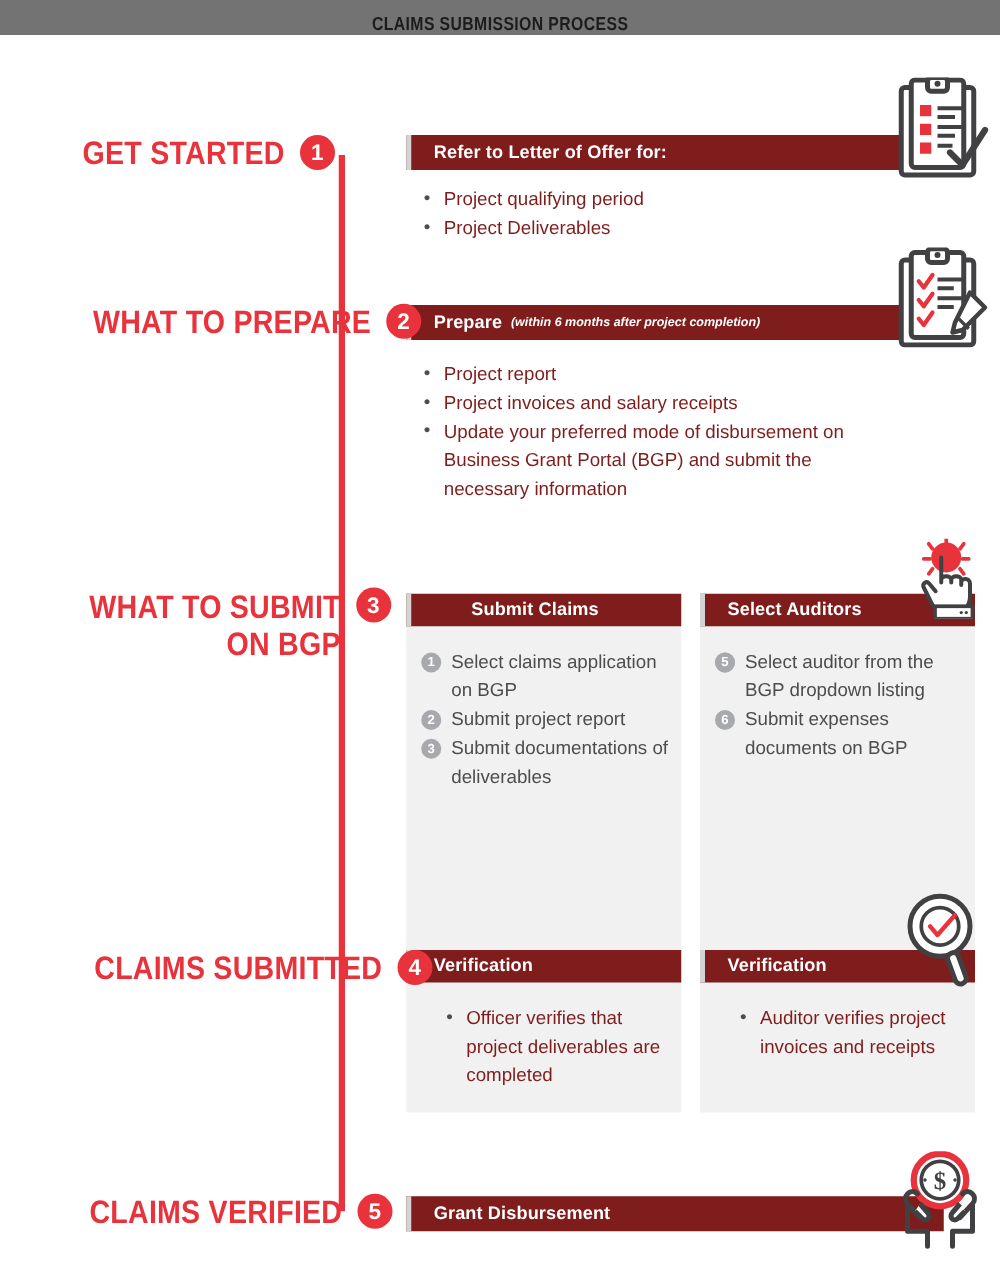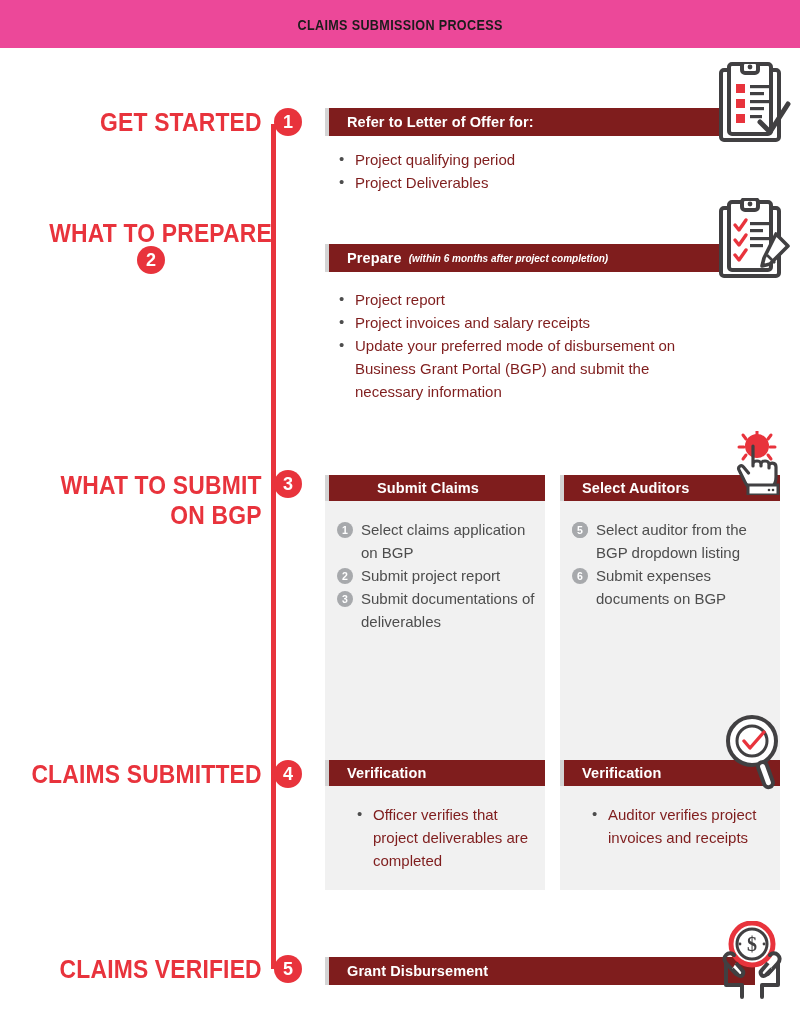--- a/index.html
+++ b/index.html
@@ -13,24 +13,24 @@
     height: 1009px;
     position: relative;
     overflow: hidden;
     color: #3a3a3a;
   }
 
   
   .page-header {
     position: absolute;
     left: 0; top: 0;
-    width: 800px; height: 48px;
-    background: #ec4899;
-    display: flex;
-    align-items: center;
+    width: 800px; height: 28px;
+    background: #737373;
+    display: flex;
+    align-items: flex-end;
     justify-content: center;
   }
   .page-header-title {
     font-family: "Liberation Sans Narrow", "Liberation Sans", sans-serif;
     font-weight: bold;
     font-size: 15px;
     letter-spacing: 0.4px;
     color: #1c1c1c;
     transform: scaleX(0.84);
     transform-origin: center;
@@ -43,22 +43,22 @@
     left: 271px;
     top: 124px;
     width: 5px;
     height: 845px;
     background: #e8333c;
   }
   .milestone {
     position: absolute;
     display: flex;
     align-items: center;
-    justify-content: flex-end;
     height: 34px;
+    padding-left: 44px;
   }
   .milestone-label {
     color: #e8333c;
     font-family: "Liberation Sans Narrow", "Liberation Sans", sans-serif;
     font-weight: bold;
     font-size: 26px;
     line-height: 26px;
     letter-spacing: 0.2px;
     text-align: right;
     white-space: pre-line;
@@ -184,21 +184,21 @@
   <div class="page-header-title">CLAIMS SUBMISSION PROCESS</div>
 </div>
 
 <div class="timeline-line"></div>
 
 <div class="milestone" style="left:0; top:105px; width:302px;">
   <div class="milestone-label">GET STARTED</div>
   <div class="milestone-dot">1</div>
 </div>
 
-<div class="milestone" style="left:0; top:240px; width:302px;flex-direction:column;">
+<div class="milestone" style="left:0; top:240px; width:302px;">
   <div class="milestone-label">WHAT TO PREPARE</div>
   <div class="milestone-dot">2</div>
 </div>
 
 <div class="milestone" style="left:0; top:470px; width:302px; height:62px; align-items:flex-start;">
   <div class="milestone-label" style="line-height:30px;">WHAT TO SUBMIT
 ON BGP</div>
   <div class="milestone-dot">3</div>
 </div>
 

